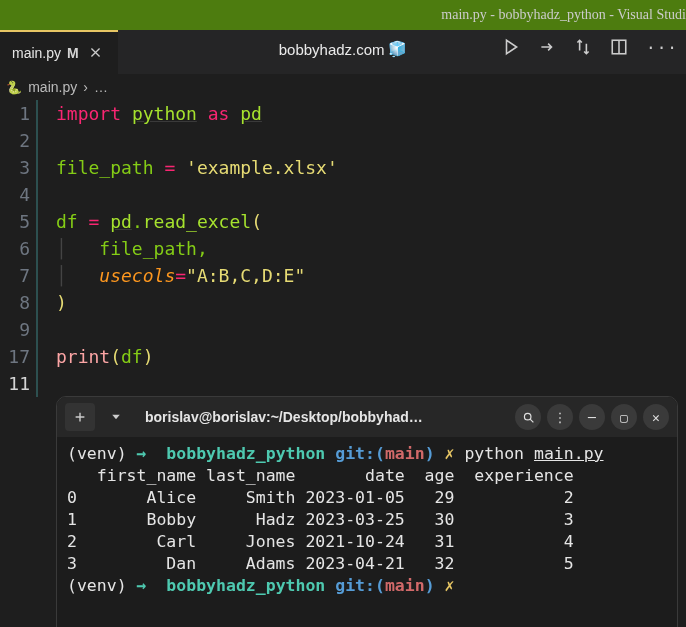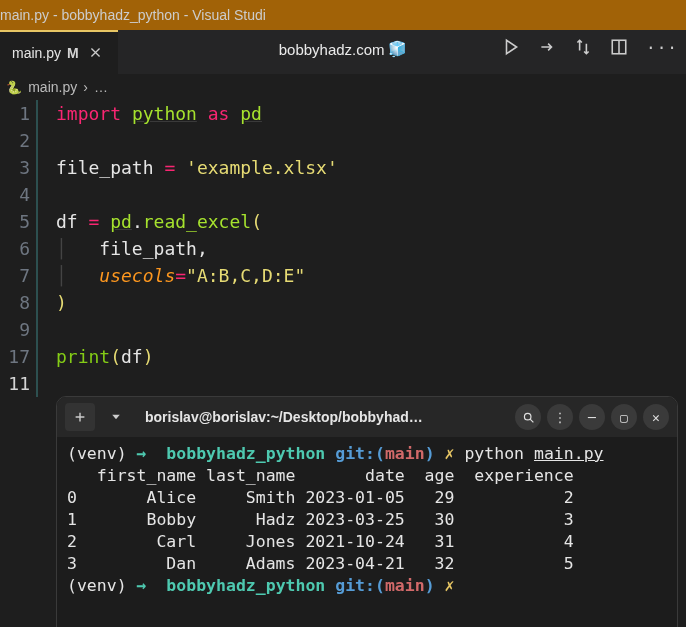--- a/index.html
+++ b/index.html
@@ -7,27 +7,27 @@
     width: 686px;
     height: 627px;
     background: #1e1e1e;
     font-family: 'Consolas', 'Monaco', monospace;
     color: #d4d4d4;
     overflow: hidden;
     position: relative;
   }
   .title-bar {
     height: 30px;
-    background: #a16207;
-    display: flex;
-    align-items: center;
-    justify-content: flex-start;
+    background: #4d7c0f;
+    display: flex;
+    align-items: center;
+    justify-content: flex-end;
     color: #ccc;
     font-size: 14px;
-    font-family: Liberation Sans, sans-serif;
+    font-family: Liberation Serif, serif;
   }
   .tab-row {
     height: 44px;
     background: #252526;
     display: flex;
     align-items: stretch;
     position: relative;
   }
   .tab {
     display: flex;
@@ -95,27 +95,27 @@
   }
   .code {
     padding-left: 10px;
     font-size: 18px;
     line-height: 27px;
     white-space: pre;
   }
   .kw-import { color: #f92672; }
   .mod { color: #a6e22e; text-decoration: underline; text-decoration-color: #3a3a3a;}
   .alias { color: #a6e22e; text-decoration: underline; text-decoration-color: #3a3a3a; text-align: center;}
-  .var { color: #e5e5e5; }
+  .var { color: #84cc16; }
   .op { color: #f92672; }
   .str { color: #e6db74; }
   .call { color: #a6e22e; }
   .param-kw { color: #fd971f; font-style: italic; }
   .paren { color: #e6db74; }
-  .builtin { color: #84cc16; }
+  .builtin { color: #fca5a5; }
   .indent-guide { color: #444; }
   
   .terminal {
     position: absolute;
     left: 56px;
     top: 396px;
     width: 622px;
     height: 284px;
     background: #1c1c1c;
     border: 1px solid #3a3a3a;

